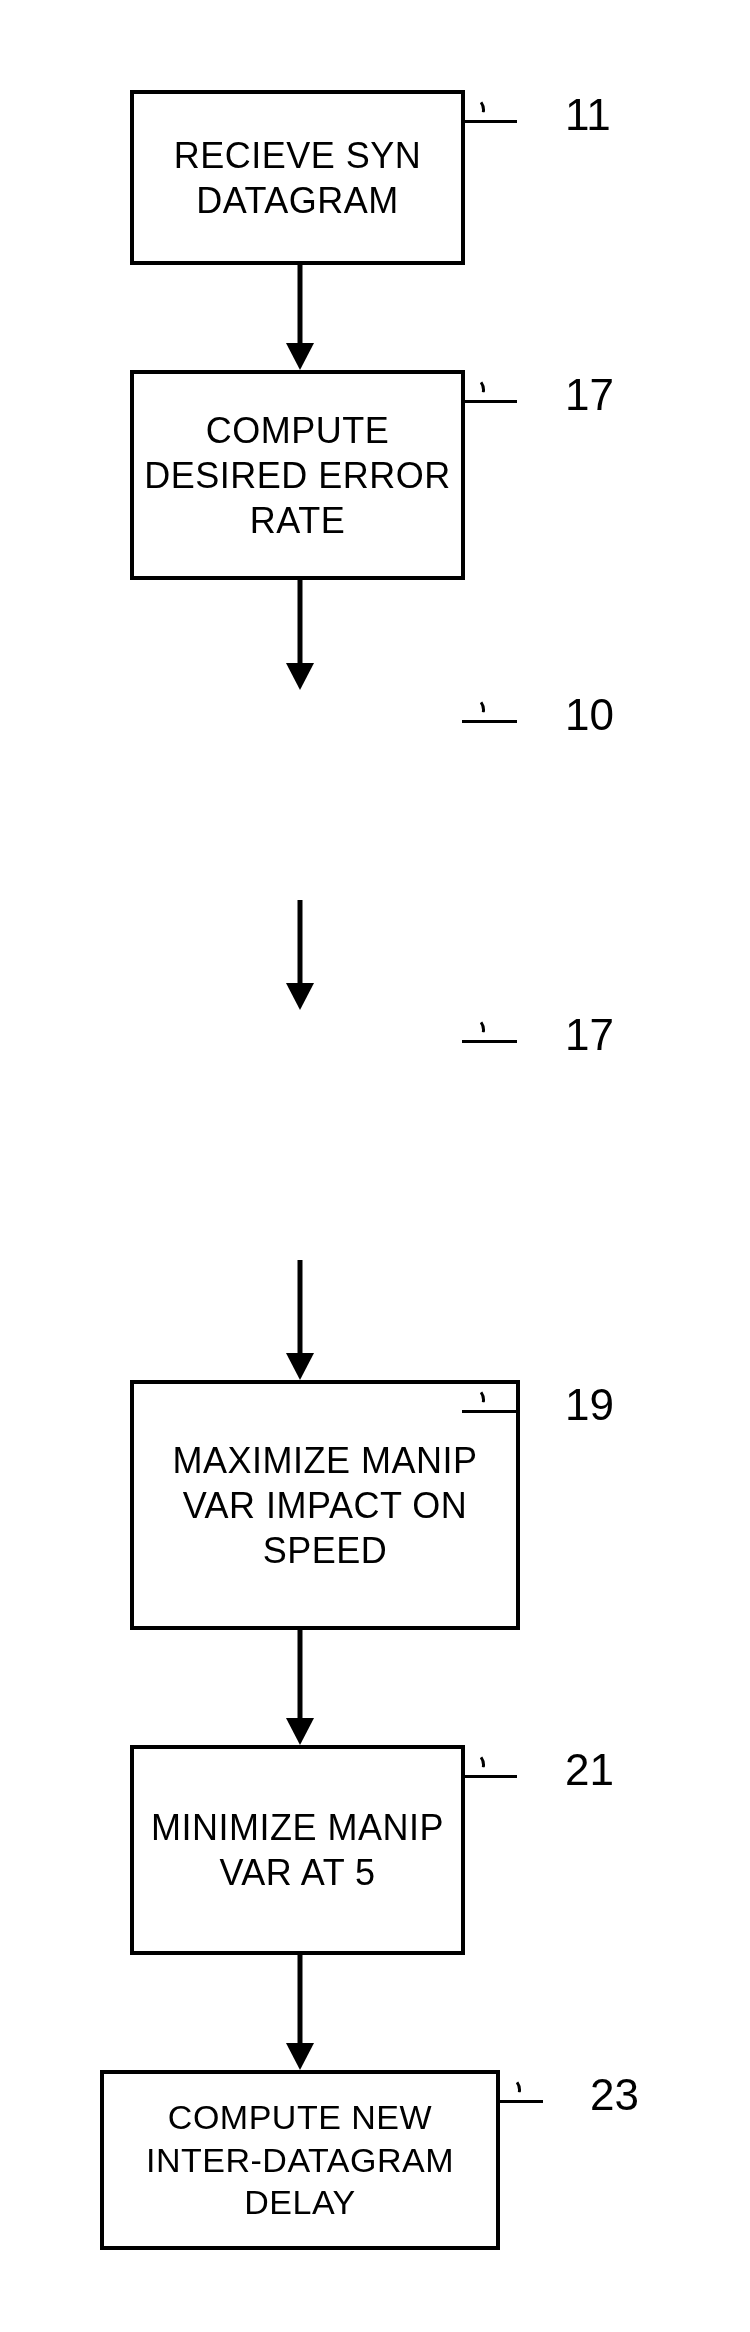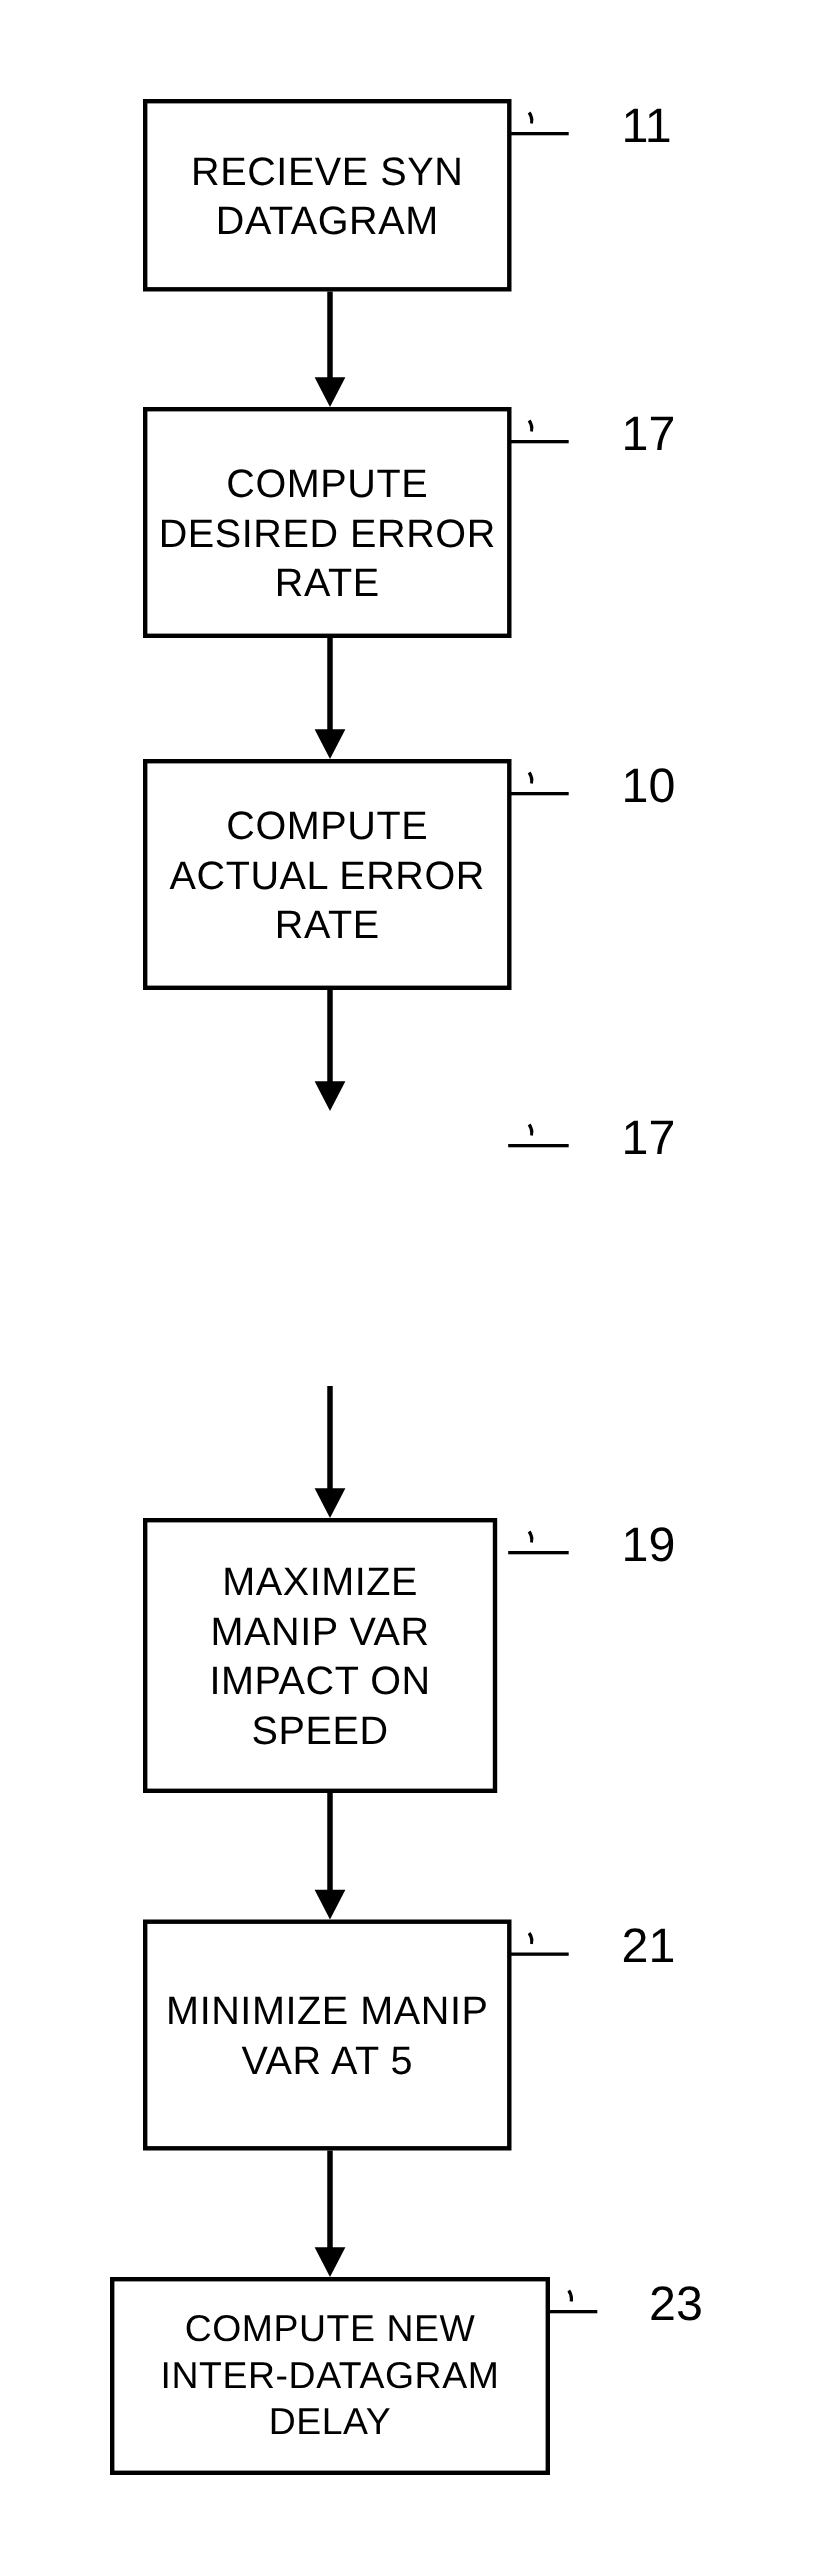--- a/index.html
+++ b/index.html
@@ -70,54 +70,51 @@
   </div>
   <div class="lead lead-h" style="left:462px; top:120px; width:55px;"></div>
   <div class="lead-curve" style="left:455px; top:95px;"></div>
   <div class="ref" style="left:525px; top:90px;">11</div>
 
   <svg class="arrow" style="left:290px; top:265px; width:20px; height:105px;">
     <line x1="10" y1="0" x2="10" y2="85" stroke="#000" stroke-width="5"></line>
     <polygon points="10,105 -4,78 24,78" fill="#000"></polygon>
   </svg>
 
-  <div class="node" style="left:130px; top:370px; width:335px; height:210px;align-items:flex-end;">
+  <div class="node" style="left:130px; top:370px; width:335px; height:210px;">
     <span>COMPUTE DESIRED ERROR RATE</span>
   </div>
   <div class="lead lead-h" style="left:462px; top:400px; width:55px;"></div>
   <div class="lead-curve" style="left:455px; top:375px;"></div>
   <div class="ref" style="left:525px; top:370px;">17</div>
 
   <svg class="arrow" style="left:290px; top:580px; width:20px; height:110px;">
     <line x1="10" y1="0" x2="10" y2="90" stroke="#000" stroke-width="5"></line>
     <polygon points="10,110 -4,83 24,83" fill="#000"></polygon>
   </svg>
 
-  <div class="node" style="left:130px; top:690px; width:335px; height:210px;">
-    <span>COMPUTE ACTUAL ERROR RATE</span>
-  </div>
   <div class="lead lead-h" style="left:462px; top:720px; width:55px;"></div>
   <div class="lead-curve" style="left:455px; top:695px;"></div>
   <div class="ref" style="left:525px; top:690px;">10</div>
 
   <svg class="arrow" style="left:290px; top:900px; width:20px; height:110px;">
     <line x1="10" y1="0" x2="10" y2="90" stroke="#000" stroke-width="5"></line>
     <polygon points="10,110 -4,83 24,83" fill="#000"></polygon>
   </svg>
 
   <div class="lead lead-h" style="left:462px; top:1040px; width:55px;"></div>
   <div class="lead-curve" style="left:455px; top:1015px;"></div>
   <div class="ref" style="left:525px; top:1010px;">17</div>
 
   <svg class="arrow" style="left:290px; top:1260px; width:20px; height:120px;">
     <line x1="10" y1="0" x2="10" y2="100" stroke="#000" stroke-width="5"></line>
     <polygon points="10,120 -4,93 24,93" fill="#000"></polygon>
   </svg>
 
-  <div class="node" style="left:130px; top:1380px; width:322px; height:250px;">
+  <div class="node" style="left:130px; top:1380px; width:390px; height:250px;">
     <span>MAXIMIZE MANIP VAR IMPACT ON SPEED</span>
   </div>
   <div class="lead lead-h" style="left:462px; top:1410px; width:55px;"></div>
   <div class="lead-curve" style="left:455px; top:1385px;"></div>
   <div class="ref" style="left:525px; top:1380px;">19</div>
 
   <svg class="arrow" style="left:290px; top:1630px; width:20px; height:115px;">
     <line x1="10" y1="0" x2="10" y2="95" stroke="#000" stroke-width="5"></line>
     <polygon points="10,115 -4,88 24,88" fill="#000"></polygon>
   </svg>

